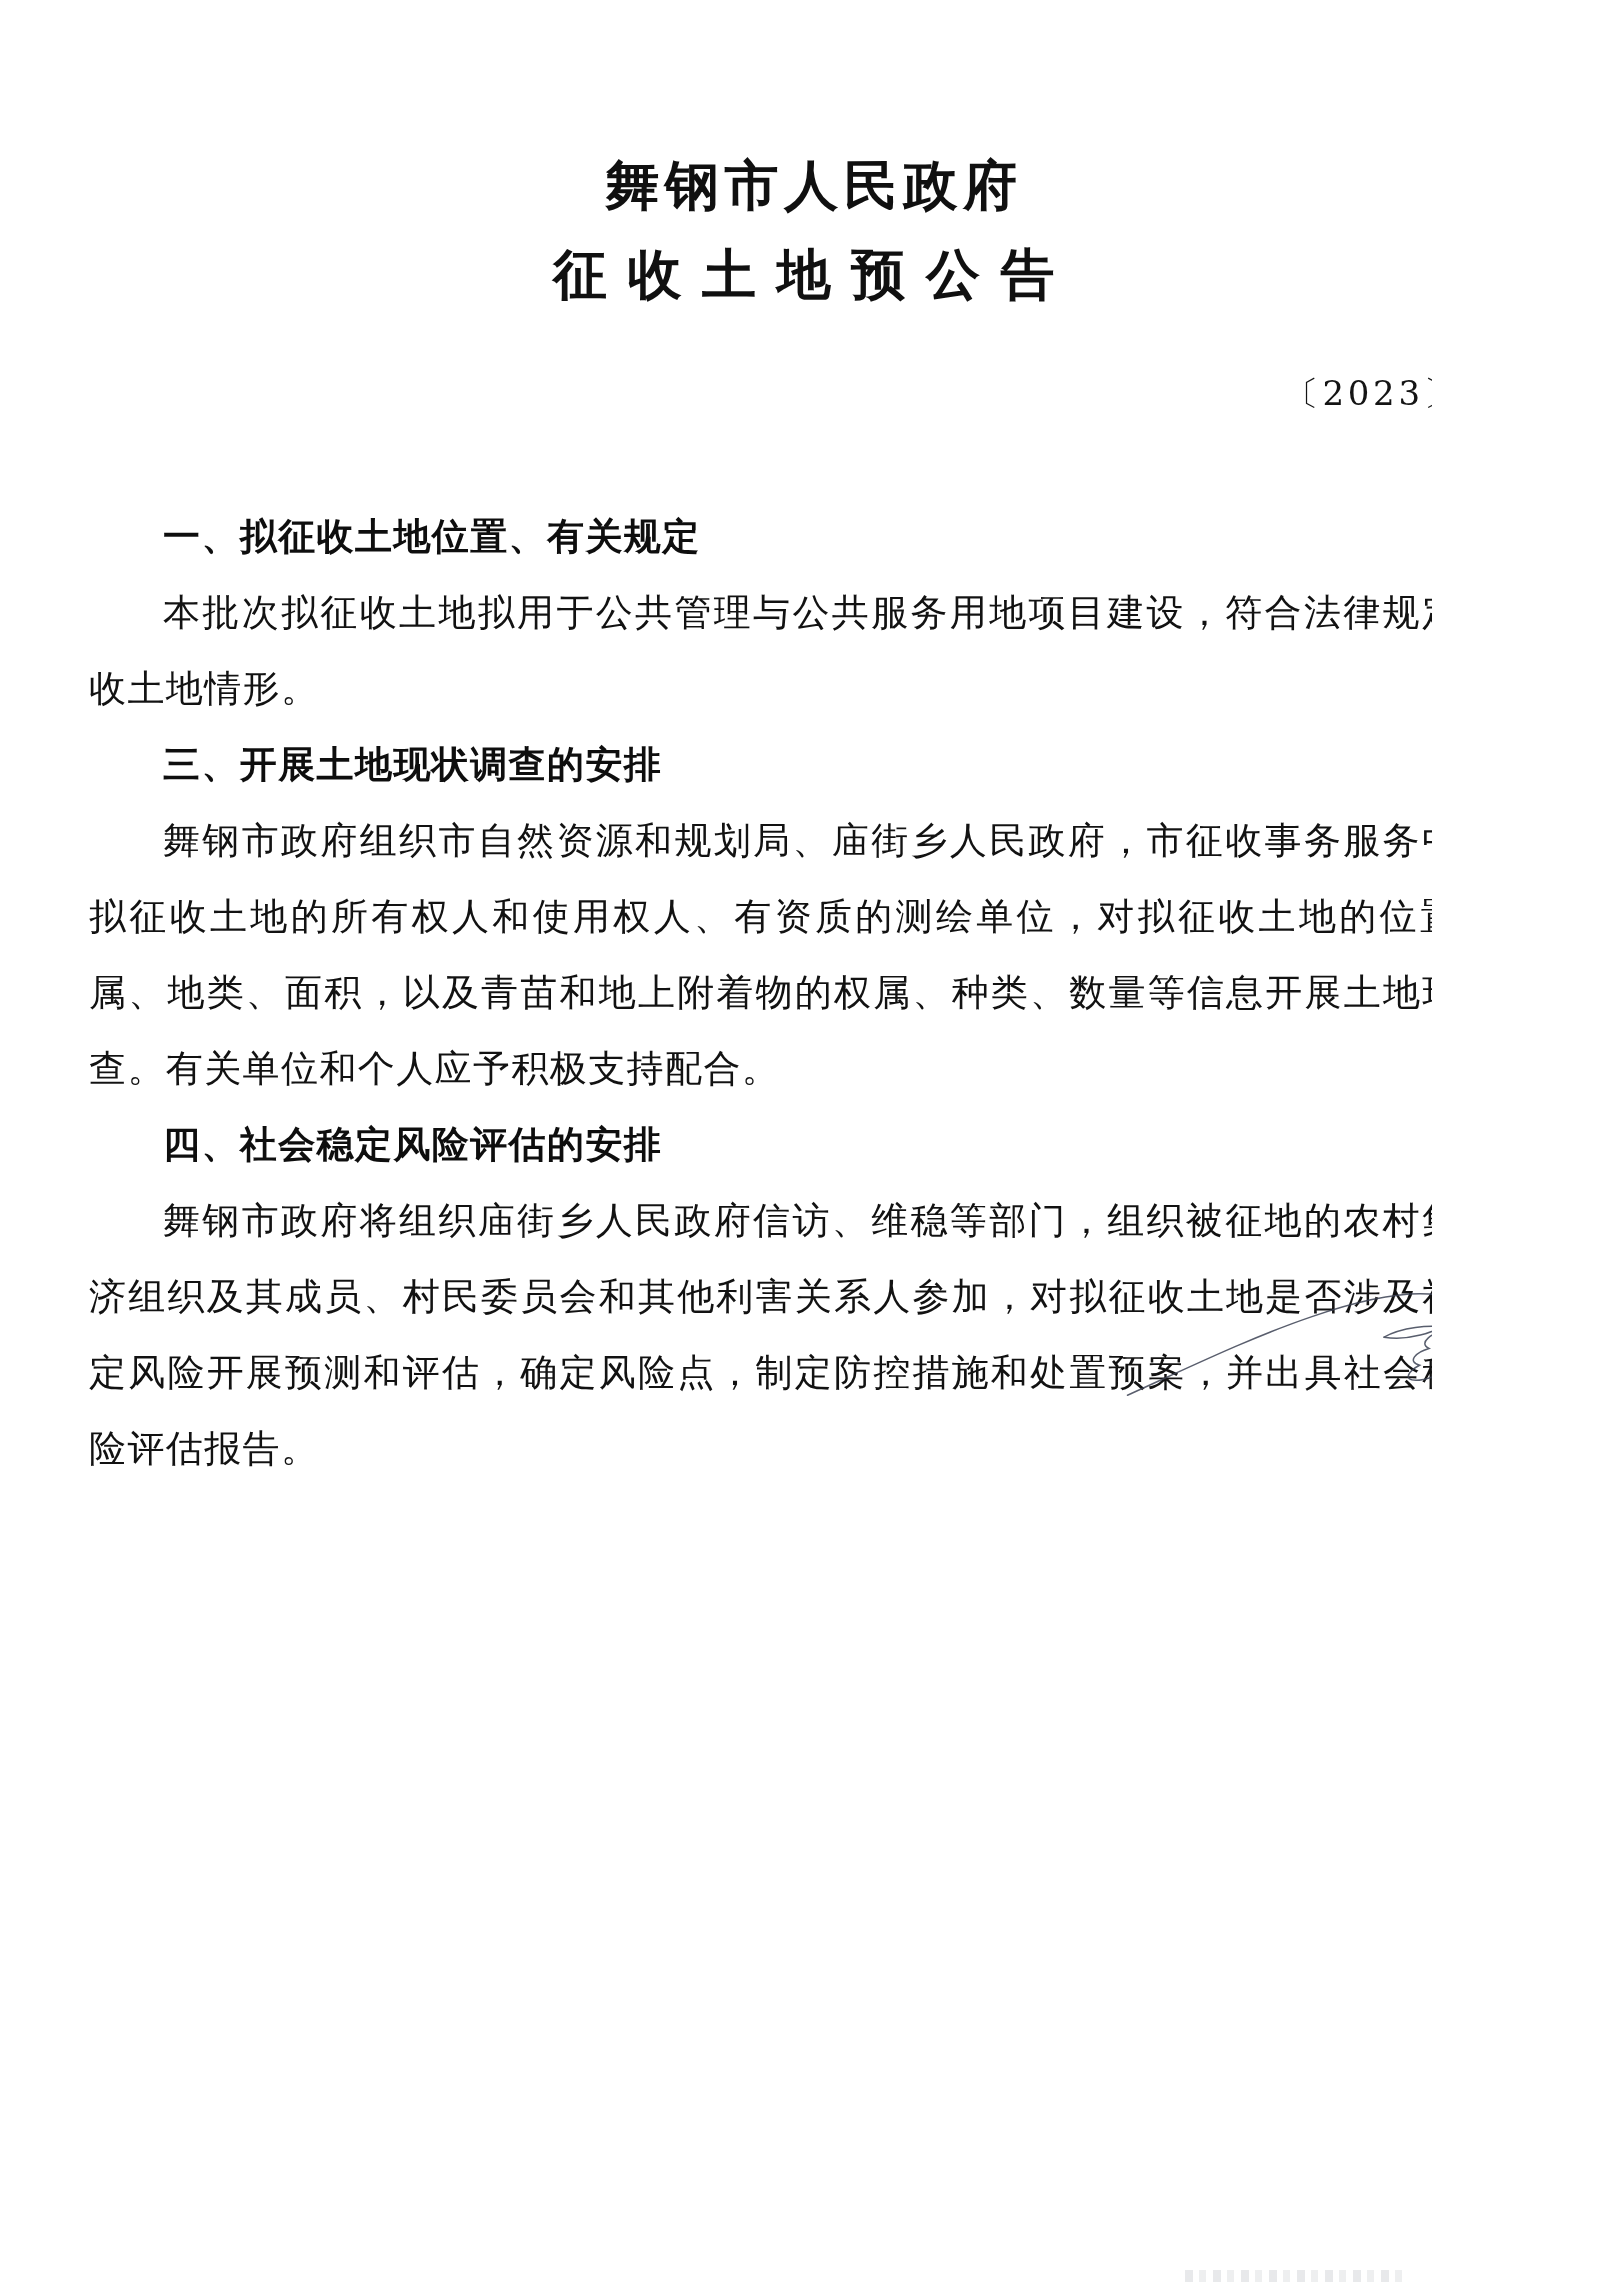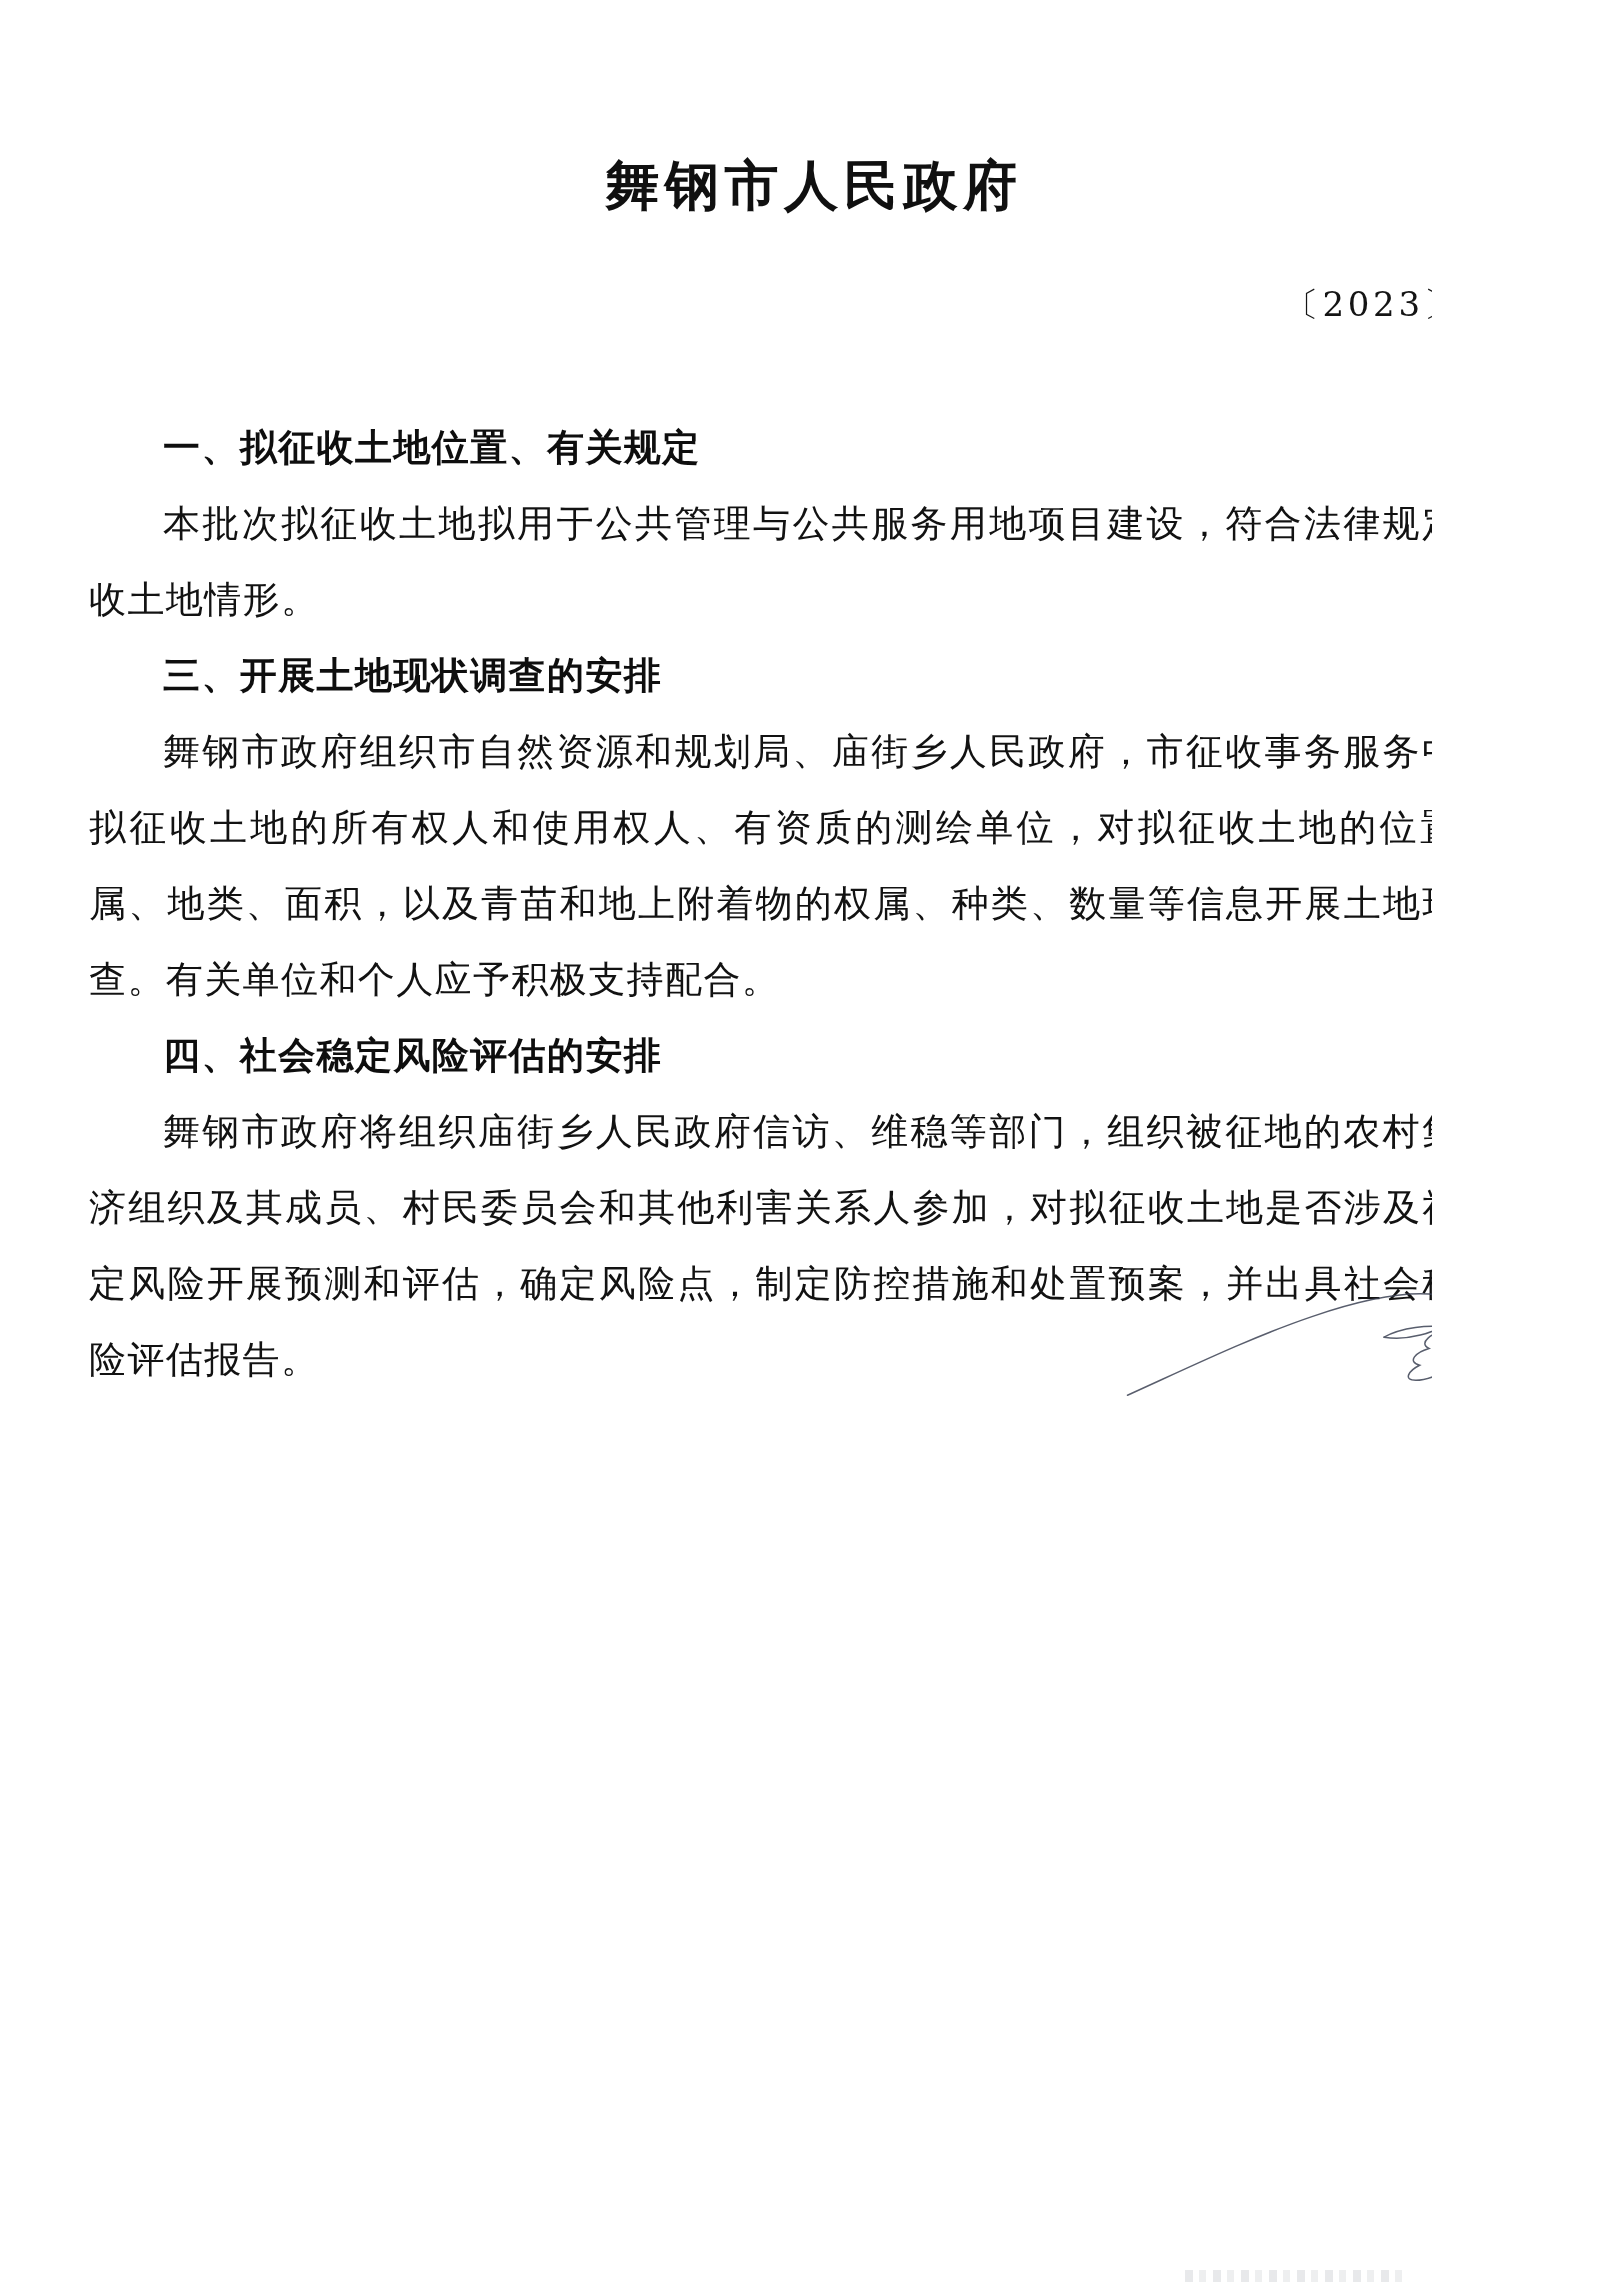--- a/index.html
+++ b/index.html
@@ -89,20 +89,21 @@
 </style>
 </head>
 <body>
 
 <div class="page">
 
   <div class="content">
 
     <div class="doc-title">
       <div class="t1">舞钢市人民政府</div>
+      <div class="t2">征收土地预公告</div>
     </div>
 
     <div class="doc-number">〔2023〕5 号</div>
 
     <div class="body-text">
 
 
       <h2 class="section-heading">一、拟征收土地位置、有关规定</h2>
 
       <p>本批次拟征收土地拟用于公共管理与公共服务用地项目建设，符合法律规定的征收土地情形。</p>

